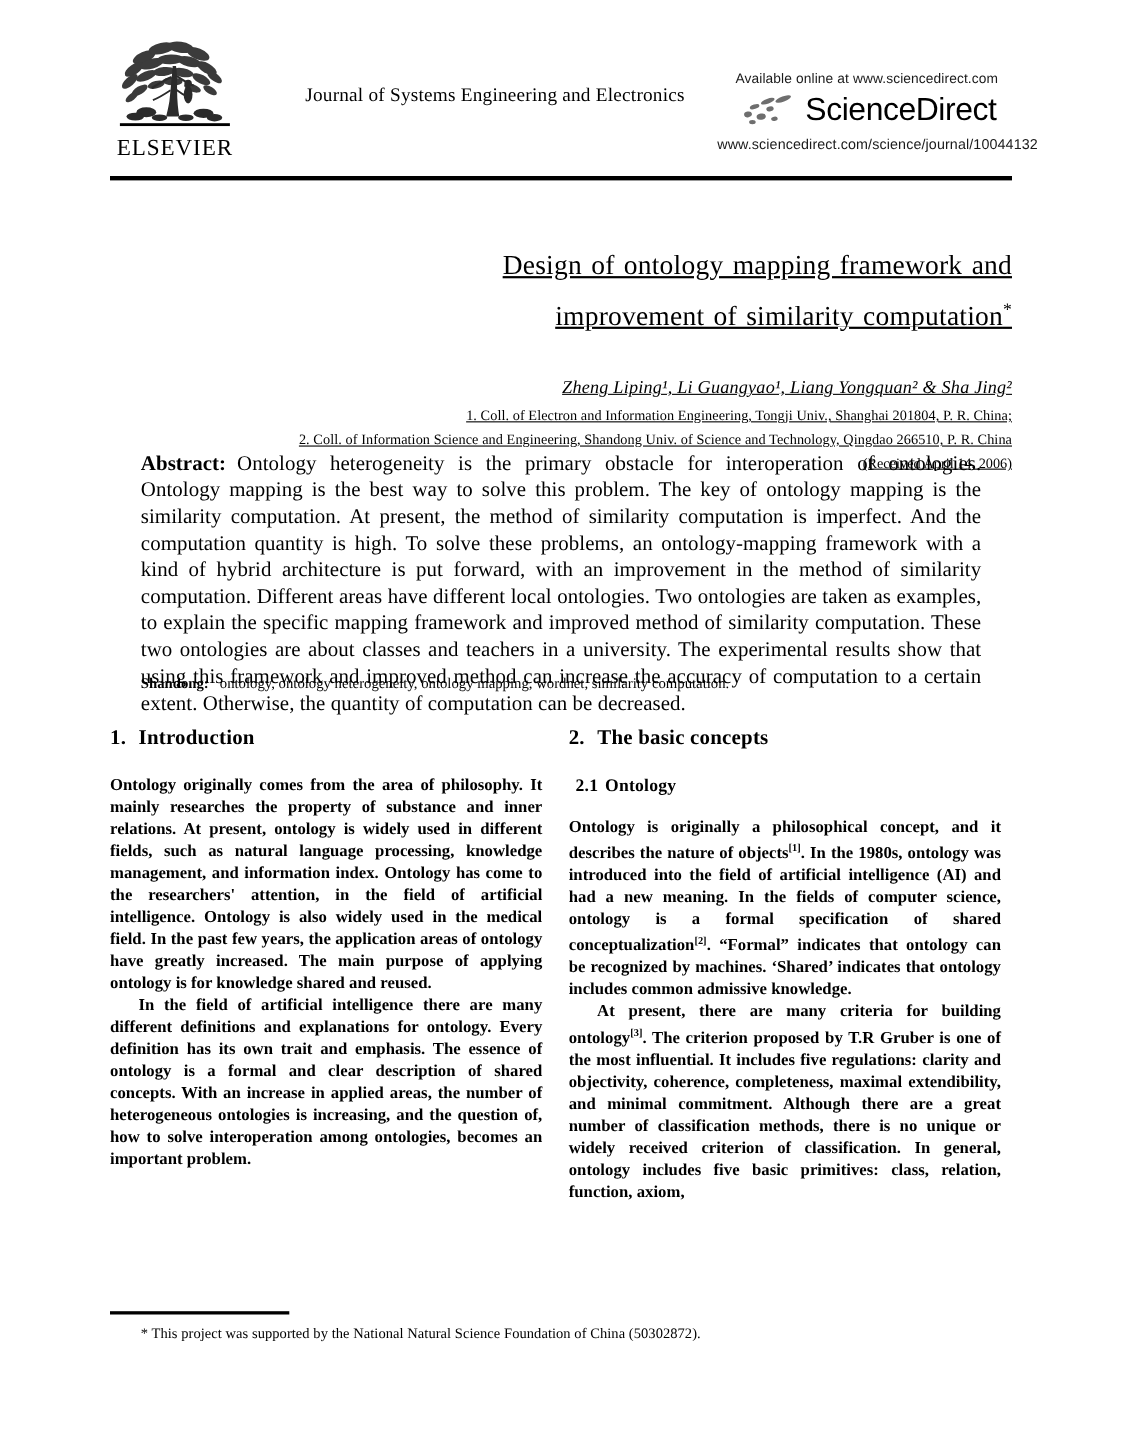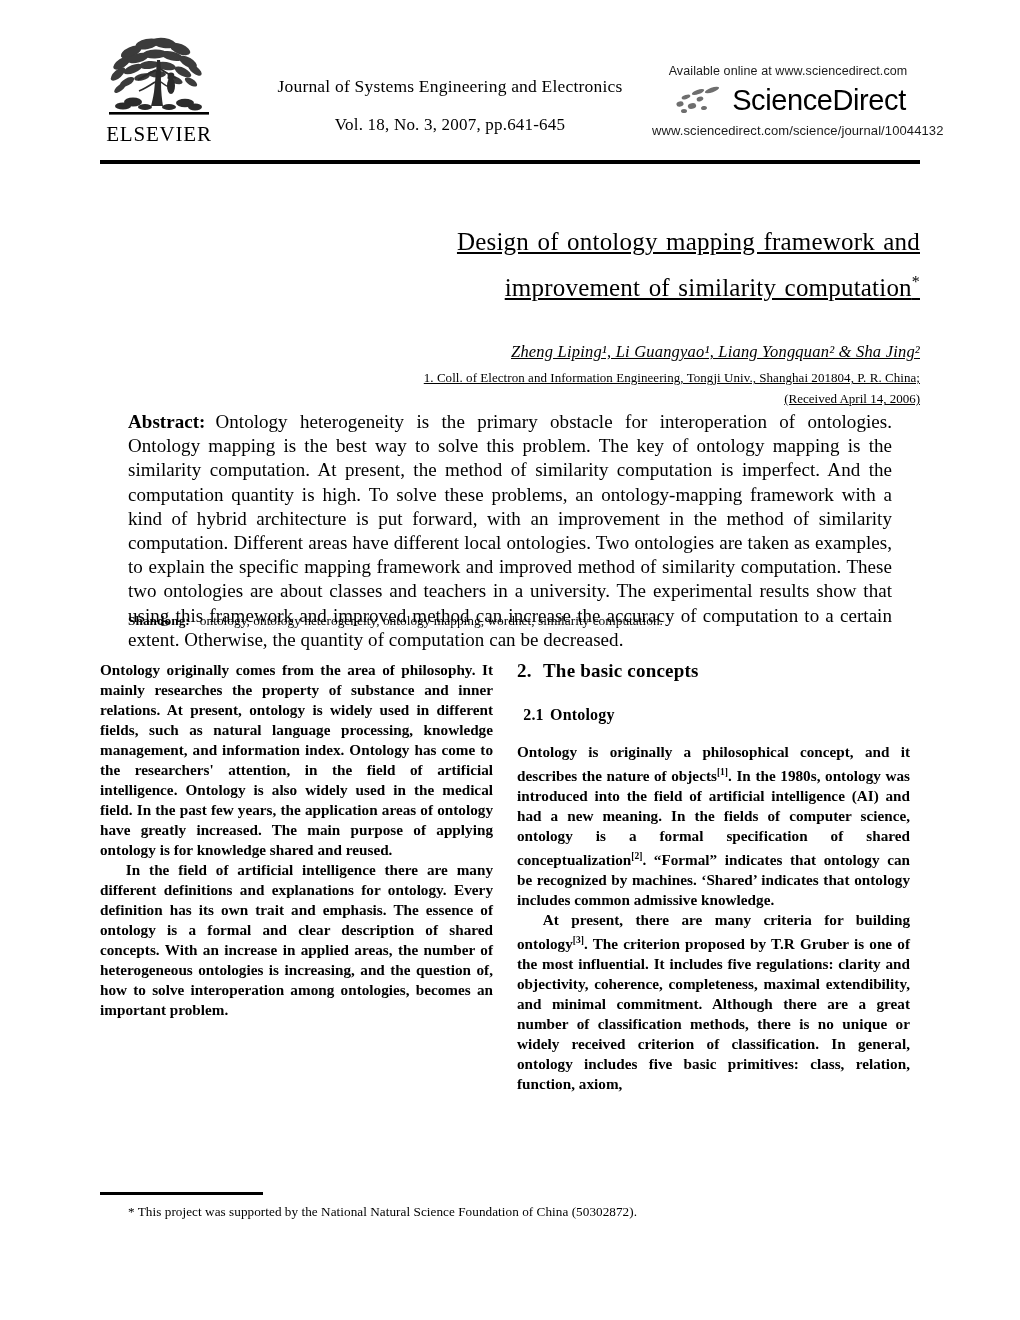--- a/index.html
+++ b/index.html
@@ -287,21 +287,20 @@
           <ellipse cx="38" cy="77" rx="7" ry="3"></ellipse>
           <ellipse cx="62" cy="77" rx="7" ry="3"></ellipse>
         </g>
         <rect x="2" y="82" width="100" height="2.6" fill="#000"></rect>
       </svg>
       <div class="elsevier-word">ELSEVIER</div>
     </div>
 
     <div class="journal-block">
       <div class="journal-title">Journal of Systems Engineering and Electronics</div>
-      <div class="journal-vol">Vol. 18, No. 3, 2007, pp.641-645</div>
     </div>
 
     <div class="sd-block">
       <div class="sd-avail">Available online at www.sciencedirect.com</div>
       <div class="sd-logo-row">
         <svg class="sd-swoosh" width="58" height="32" viewBox="0 0 58 32">
           <g fill="#6e6e6e">
             <ellipse cx="42" cy="6" rx="7.5" ry="2.3" transform="rotate(-20 42 6)"></ellipse>
             <ellipse cx="28" cy="8" rx="6.5" ry="2.2" transform="rotate(-20 28 8)"></ellipse>
             <ellipse cx="16" cy="13" rx="4.5" ry="2.0" transform="rotate(-18 16 13)"></ellipse>
@@ -322,32 +321,36 @@
 
   <div class="title-block">
     <div class="art-title">
       <span>Design of ontology mapping framework and</span><br>
       <span>improvement of similarity computation</span><span class="sup-star">*</span>
     </div>
 
     <div class="authors">Zheng Liping¹, Li Guangyao¹, Liang Yongquan² &amp; Sha Jing²</div>
 
     <div class="affil">1. Coll. of Electron and Information Engineering, Tongji Univ., Shanghai 201804, P. R. China;</div>
+    <div class="affil second">2. Coll. of Information Science and Engineering, Shandong Univ. of Science and Technology, Qingdao 266510, P. R. China</div>
     <div class="received">(Received April 14, 2006)</div>
   </div>
 
   <div class="abstract-block">
     <div class="abstract-body"><span class="lbl-bold">Abstract:</span><span class="gap"></span><span>Ontology heterogeneity is the primary obstacle for interoperation of ontologies. Ontology mapping is the best way to solve this problem. The key of ontology mapping is the similarity computation. At present, the method of similarity computation is imperfect. And the computation quantity is high. To solve these problems, an ontology-mapping framework with a kind of hybrid architecture is put forward, with an improvement in the method of similarity computation. Different areas have different local ontologies. Two ontologies are taken as examples, to explain the specific mapping framework and improved method of similarity computation. These two ontologies are about classes and teachers in a university. The experimental results show that using this framework and improved method can increase the accuracy of computation to a certain extent. Otherwise, the quantity of computation can be decreased.</span></div>
   </div>
 
   <div class="keywords-block">
     <span class="lbl-bold">Shandong:</span><span class="gap"></span><span>ontology, ontology heterogeneity, ontology mapping, wordnet, similarity computation.</span>
   </div>
 
   <div class="col col-left">
+    <h2 class="sec">
+      <span class="num">1.</span><span>Introduction</span>
+    </h2>
     <p class="body">Ontology originally comes from the area of philosophy. It mainly researches the property of substance and inner relations. At present, ontology is widely used in different fields, such as natural language processing, knowledge management, and information index. Ontology has come to the researchers' attention, in the field of artificial intelligence. Ontology is also widely used in the medical field. In the past few years, the application areas of ontology have greatly increased. The main purpose of applying ontology is for knowledge shared and reused.</p>
     <p class="body">In the field of artificial intelligence there are many different definitions and explanations for ontology. Every definition has its own trait and emphasis. The essence of ontology is a formal and clear description of shared concepts. With an increase in applied areas, the number of heterogeneous ontologies is increasing, and the question of, how to solve interoperation among ontologies, becomes an important problem.</p>
   </div>
 
   <div class="col col-right">
     <h2 class="sec">
       <span class="num">2.</span><span>The basic concepts</span>
     </h2>
     <h3 class="subsec">
       <span class="num">2.1</span><span>Ontology</span>

